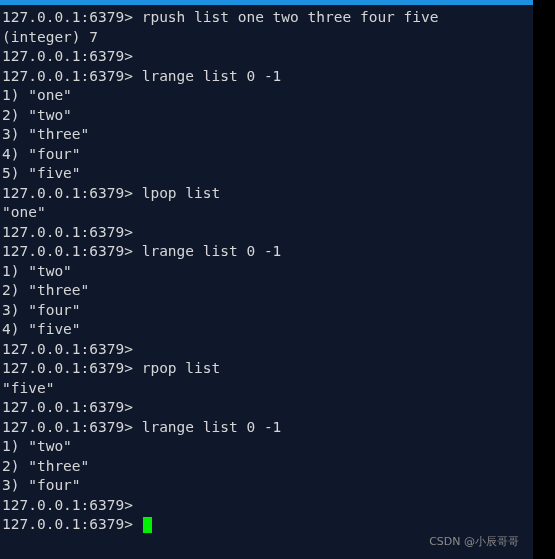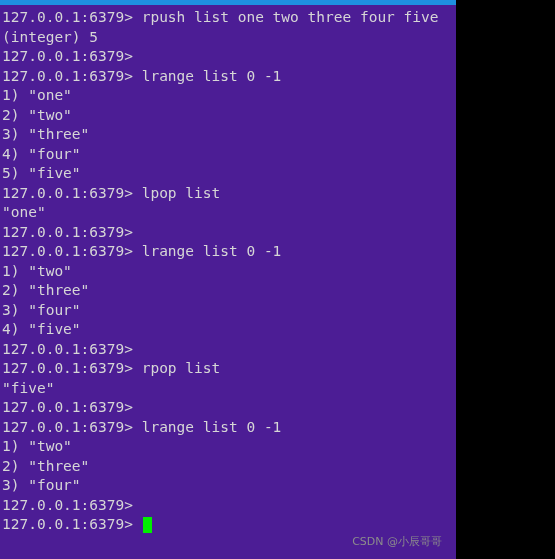--- a/index.html
+++ b/index.html
@@ -2,25 +2,26 @@
 <html><head>
 <meta charset="utf-8">
 <style>
   html, body {
     margin: 0;
     padding: 0;
     background: #000000;
   }
   #terminal-window {
     position: relative;
-    width: 456px;
+    width: 524px;
     height: 559px;
-    background: #4c1d95;
+    background: #0f172a;
     overflow: hidden;
     font-family: "DejaVu Sans Mono", "Liberation Mono", monospace;
+    padding-left: 9px;
   }
   #title-bar {
     position: absolute;
     top: 0;
     left: 0;
     width: 555px;
     height: 5px;
     background: #1e90e0;
   }
   #screen {
@@ -72,21 +73,21 @@
 </head>
 <body>
 
 <div id="terminal-window">
 
   <div id="title-bar"></div>
 
   <div id="screen">
 
     <div class="line">127.0.0.1:6379&gt; rpush list one two three four five</div>
-    <div class="line">(integer) 5</div>
+    <div class="line">(integer) 7</div>
     <div class="line">127.0.0.1:6379&gt;</div>
     <div class="line">127.0.0.1:6379&gt; lrange list 0 -1</div>
     <div class="line">1) "one"</div>
     <div class="line">2) "two"</div>
     <div class="line">3) "three"</div>
     <div class="line">4) "four"</div>
     <div class="line">5) "five"</div>
     <div class="line">127.0.0.1:6379&gt; lpop list</div>
     <div class="line">"one"</div>
     <div class="line">127.0.0.1:6379&gt;</div>

